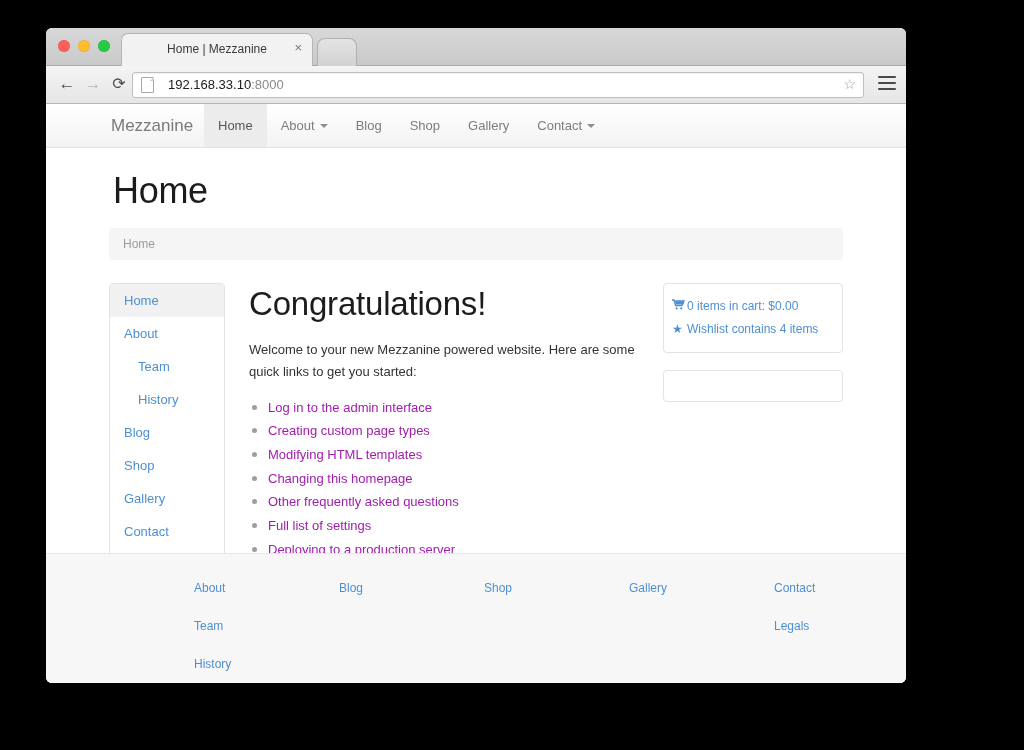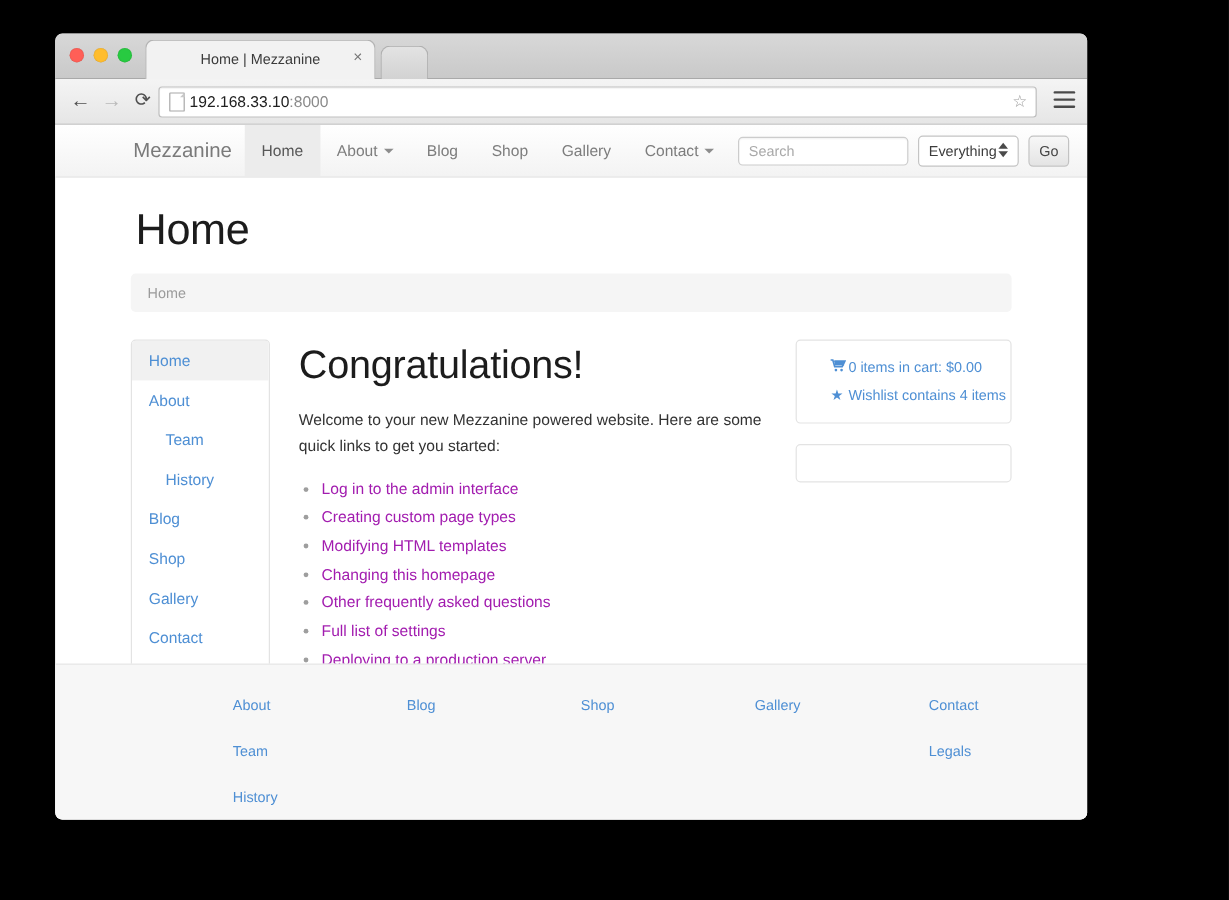--- a/index.html
+++ b/index.html
@@ -133,21 +133,21 @@
   #page-doc-icon::after {
     content: "";
     position: absolute;
     right: -1px; top: -1px;
     border-width: 0 0 4px 4px;
     border-style: solid;
     border-color: transparent transparent #c8c8c8 transparent;
   }
   #url-text {
     position: absolute;
-    left: 25px; top: 4px;
+    left: 35px; top: 4px;
     font-size: 13px;
     color: #202020;
   }
   #url-text .url-port { color: #8a8a8a; }
   #bookmark-star {
     position: absolute;
     right: 7px; top: 4px;
     font-size: 14px;
     line-height: 15px;
     color: #9e9e9e;
@@ -371,21 +371,21 @@
 
   
   #right-sidebar {
     width: 180px;
     flex: 0 0 180px;
   }
   .panel {
     border: 1px solid #e3e3e3;
     border-radius: 4px;
     background: #ffffff;
-    padding: 11px 28px;
+    padding: 11px 8px;
     margin-bottom: 17px;
   }
   .panel-row {
     display: flex;
     align-items: center;
     font-size: 12px;
     color: #4e8fd4;
     line-height: 1.9;
     white-space: nowrap;
   }
@@ -484,31 +484,20 @@
         </div>
         <div class="nav-link">
           <span>Gallery</span>
         </div>
         <div class="nav-link">
           <span>Contact</span>
           <span class="caret"></span>
         </div>
       </div>
 
-      <div id="navbar-search">
-        <input id="search-input" type="text" placeholder="Search" style="">
-        <div id="search-scope">
-          <span>Everything</span>
-          <span class="stepper-arrows">
-            <i class="up"></i>
-              <i class="down"></i>
-          </span>
-        </div>
-        <button id="search-go-button">Go</button>
-      </div>
     </div>
 
     <div id="page-body">
       <h1 id="page-title">Home</h1>
       <div id="breadcrumb">
         <span>Home</span>
       </div>
 
       <div id="content-columns">
 

